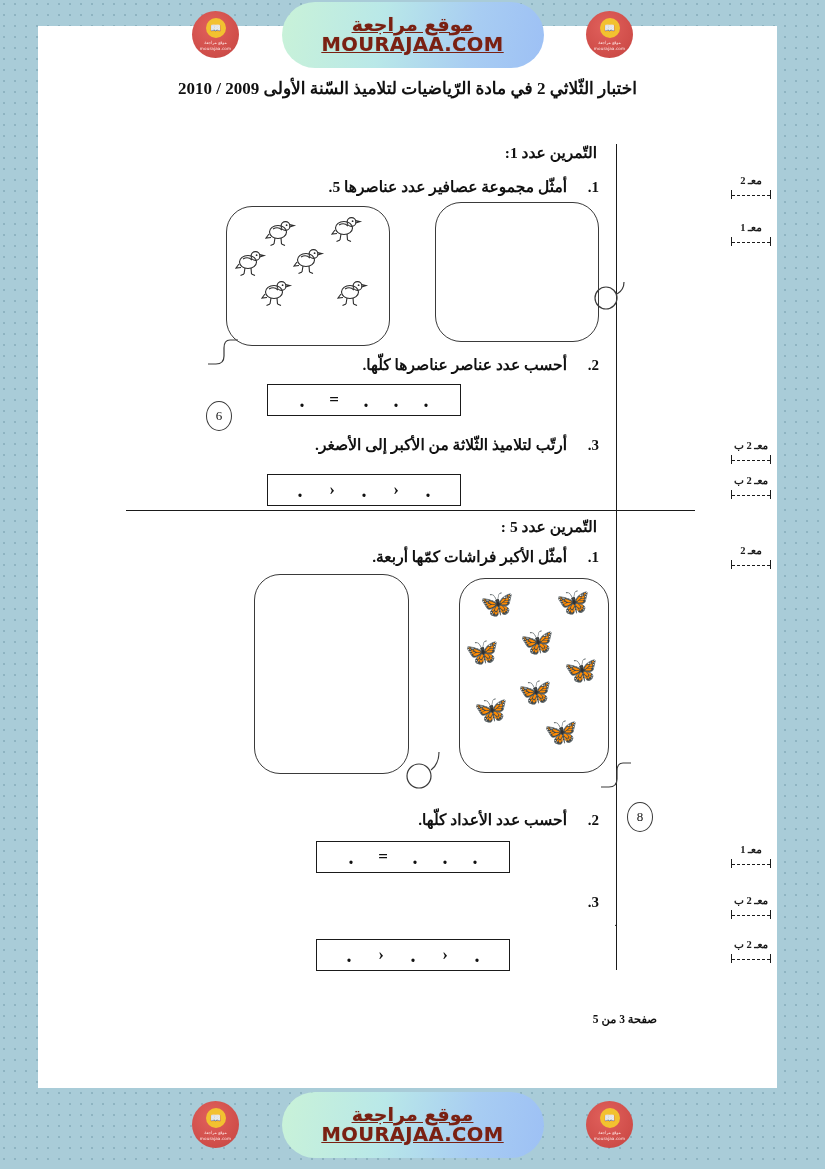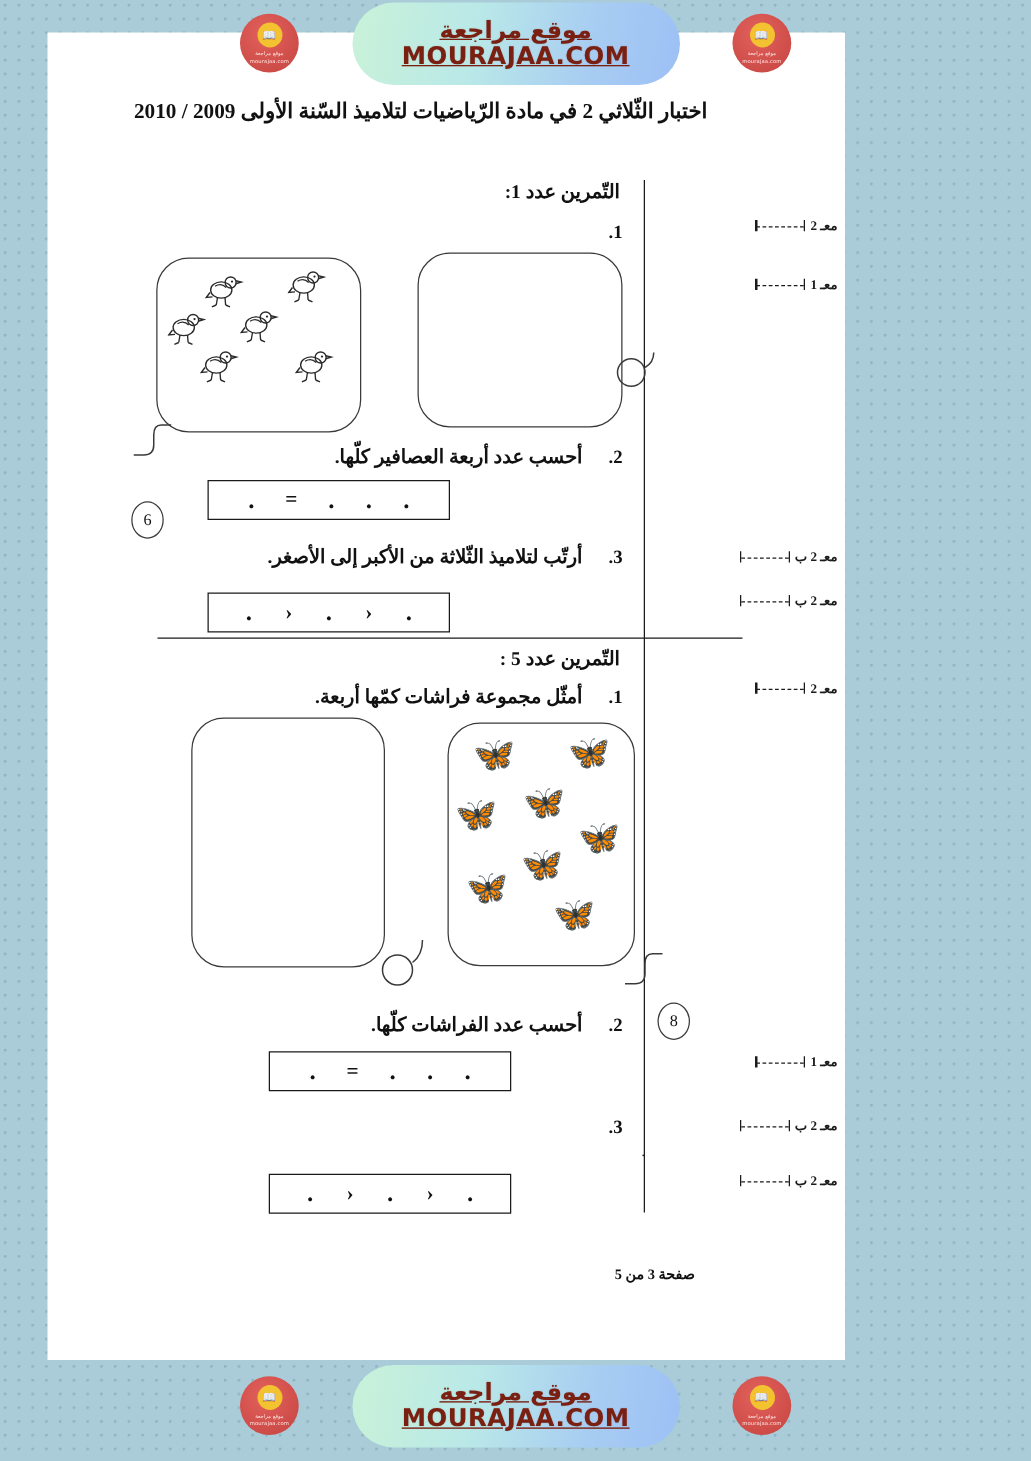--- a/index.html
+++ b/index.html
@@ -100,21 +100,21 @@
     text-align: center;
     line-height: 1.25;
     letter-spacing: .1px;
   }
 
   
   .paper {
     position: absolute;
     left: 38px;
     top: 26px;
-    width: 638px;
+    width: 739px;
     height: 1062px;
     background: #ffffff;
     z-index: 10;
   }
 
   .sheet {
     position: absolute;
     inset: 0;
     padding: 0;
   }
@@ -156,20 +156,21 @@
     position: absolute;
     right: 6px;
     display: flex;
     align-items: center;
     gap: 4px;
     font-size: 10.5px;
     color: #1b1b1b;
     white-space: nowrap;
     font-weight: bold;
     direction: rtl;
+    flex-direction: column;
   }
   .mnote .bar {
     display: inline-block;
     width: 40px;
     height: 9px;
     position: relative;
   }
   .mnote .bar::before,
   .mnote .bar::after {
     content: "";
@@ -307,20 +308,21 @@
 
     <div class="doc-title">اختبار الثّلاثي 2 في مادة الرّياضيات لتلاميذ السّنة الأولى 2009 / 2010</div>
 
     <div class="margin-rule"></div>
     <div class="hr-split"></div>
 
     <div class="ex-heading" style="top:118px;">التّمرين عدد 1:</div>
 
     <div class="q" style="top:152px;">
       <span class="num">1.</span>
+      <span>أمثّل مجموعة عصافير عدد عناصرها 5.</span>
     </div>
 
     <div class="mnote" style="top:148px;">
       <span>معـ 2</span>
       <span class="bar">
           <i></i>
         </span>
     </div>
     <div class="mnote" style="top:195px;">
       <span>معـ 1</span>
@@ -427,21 +429,21 @@
     </div>
 
     <div class="groupbox" style="right:178px; top:176px; width:164px; height:140px;"></div>
     <svg style="position:absolute; right:145px; top:250px;" width="42" height="40">
       <circle cx="16" cy="22" r="11" fill="none" stroke="#3a3a3a" stroke-width="1.2"></circle>
       <path d="M27 18 Q34 14 34 6" fill="none" stroke="#3a3a3a" stroke-width="1.2"></path>
     </svg>
 
     <div class="q" style="top:330px;">
       <span class="num">2.</span>
-      <span>أحسب عدد أربعة العصافير كلّها.</span>
+      <span>أحسب عدد عناصر عناصرها كلّها.</span>
     </div>
 
     <div class="ansbox" style="right:316px; top:358px; width:194px; height:32px;">
       <span class="dot">.</span>
       <span class="dot">.</span>
       <span class="dot">.</span>
       <span class="op">=</span>
       <span class="dot">.</span>
     </div>
 
@@ -455,21 +457,21 @@
       <span class="op">‹</span>
       <span class="dot">.</span>
       <span class="op">‹</span>
       <span class="dot">.</span>
     </div>
 
     <div class="ex-heading" style="top:492px;">التّمرين عدد 5 :</div>
 
     <div class="q" style="top:522px;">
       <span class="num">1.</span>
-      <span>أمثّل مجموعة فراشات كمّها أربعة.</span>
+      <span>أمثّل الأكبر فراشات كمّها أربعة.</span>
     </div>
 
     <div class="mnote" style="top:518px;">
       <span>معـ 2</span>
       <span class="bar">
           <i></i>
         </span>
     </div>
     <div class="mnote" style="top:817px;">
       <span>معـ 1</span>
@@ -511,21 +513,21 @@
     </div>
 
     <div class="groupbox" style="right:368px; top:548px; width:155px; height:200px;"></div>
     <svg style="position:absolute; right:330px; top:718px;" width="46" height="50">
       <circle cx="18" cy="32" r="12" fill="none" stroke="#3a3a3a" stroke-width="1.2"></circle>
       <path d="M30 26 Q38 20 38 8" fill="none" stroke="#3a3a3a" stroke-width="1.2"></path>
     </svg>
 
     <div class="q" style="top:785px;">
       <span class="num">2.</span>
-      <span>أحسب عدد الفراشات كلّها.</span>
+      <span>أحسب عدد الأعداد كلّها.</span>
     </div>
 
     <div class="ansbox" style="right:267px; top:815px; width:194px; height:32px;">
       <span class="dot">.</span>
       <span class="dot">.</span>
       <span class="dot">.</span>
       <span class="op">=</span>
       <span class="dot">.</span>
     </div>
 

